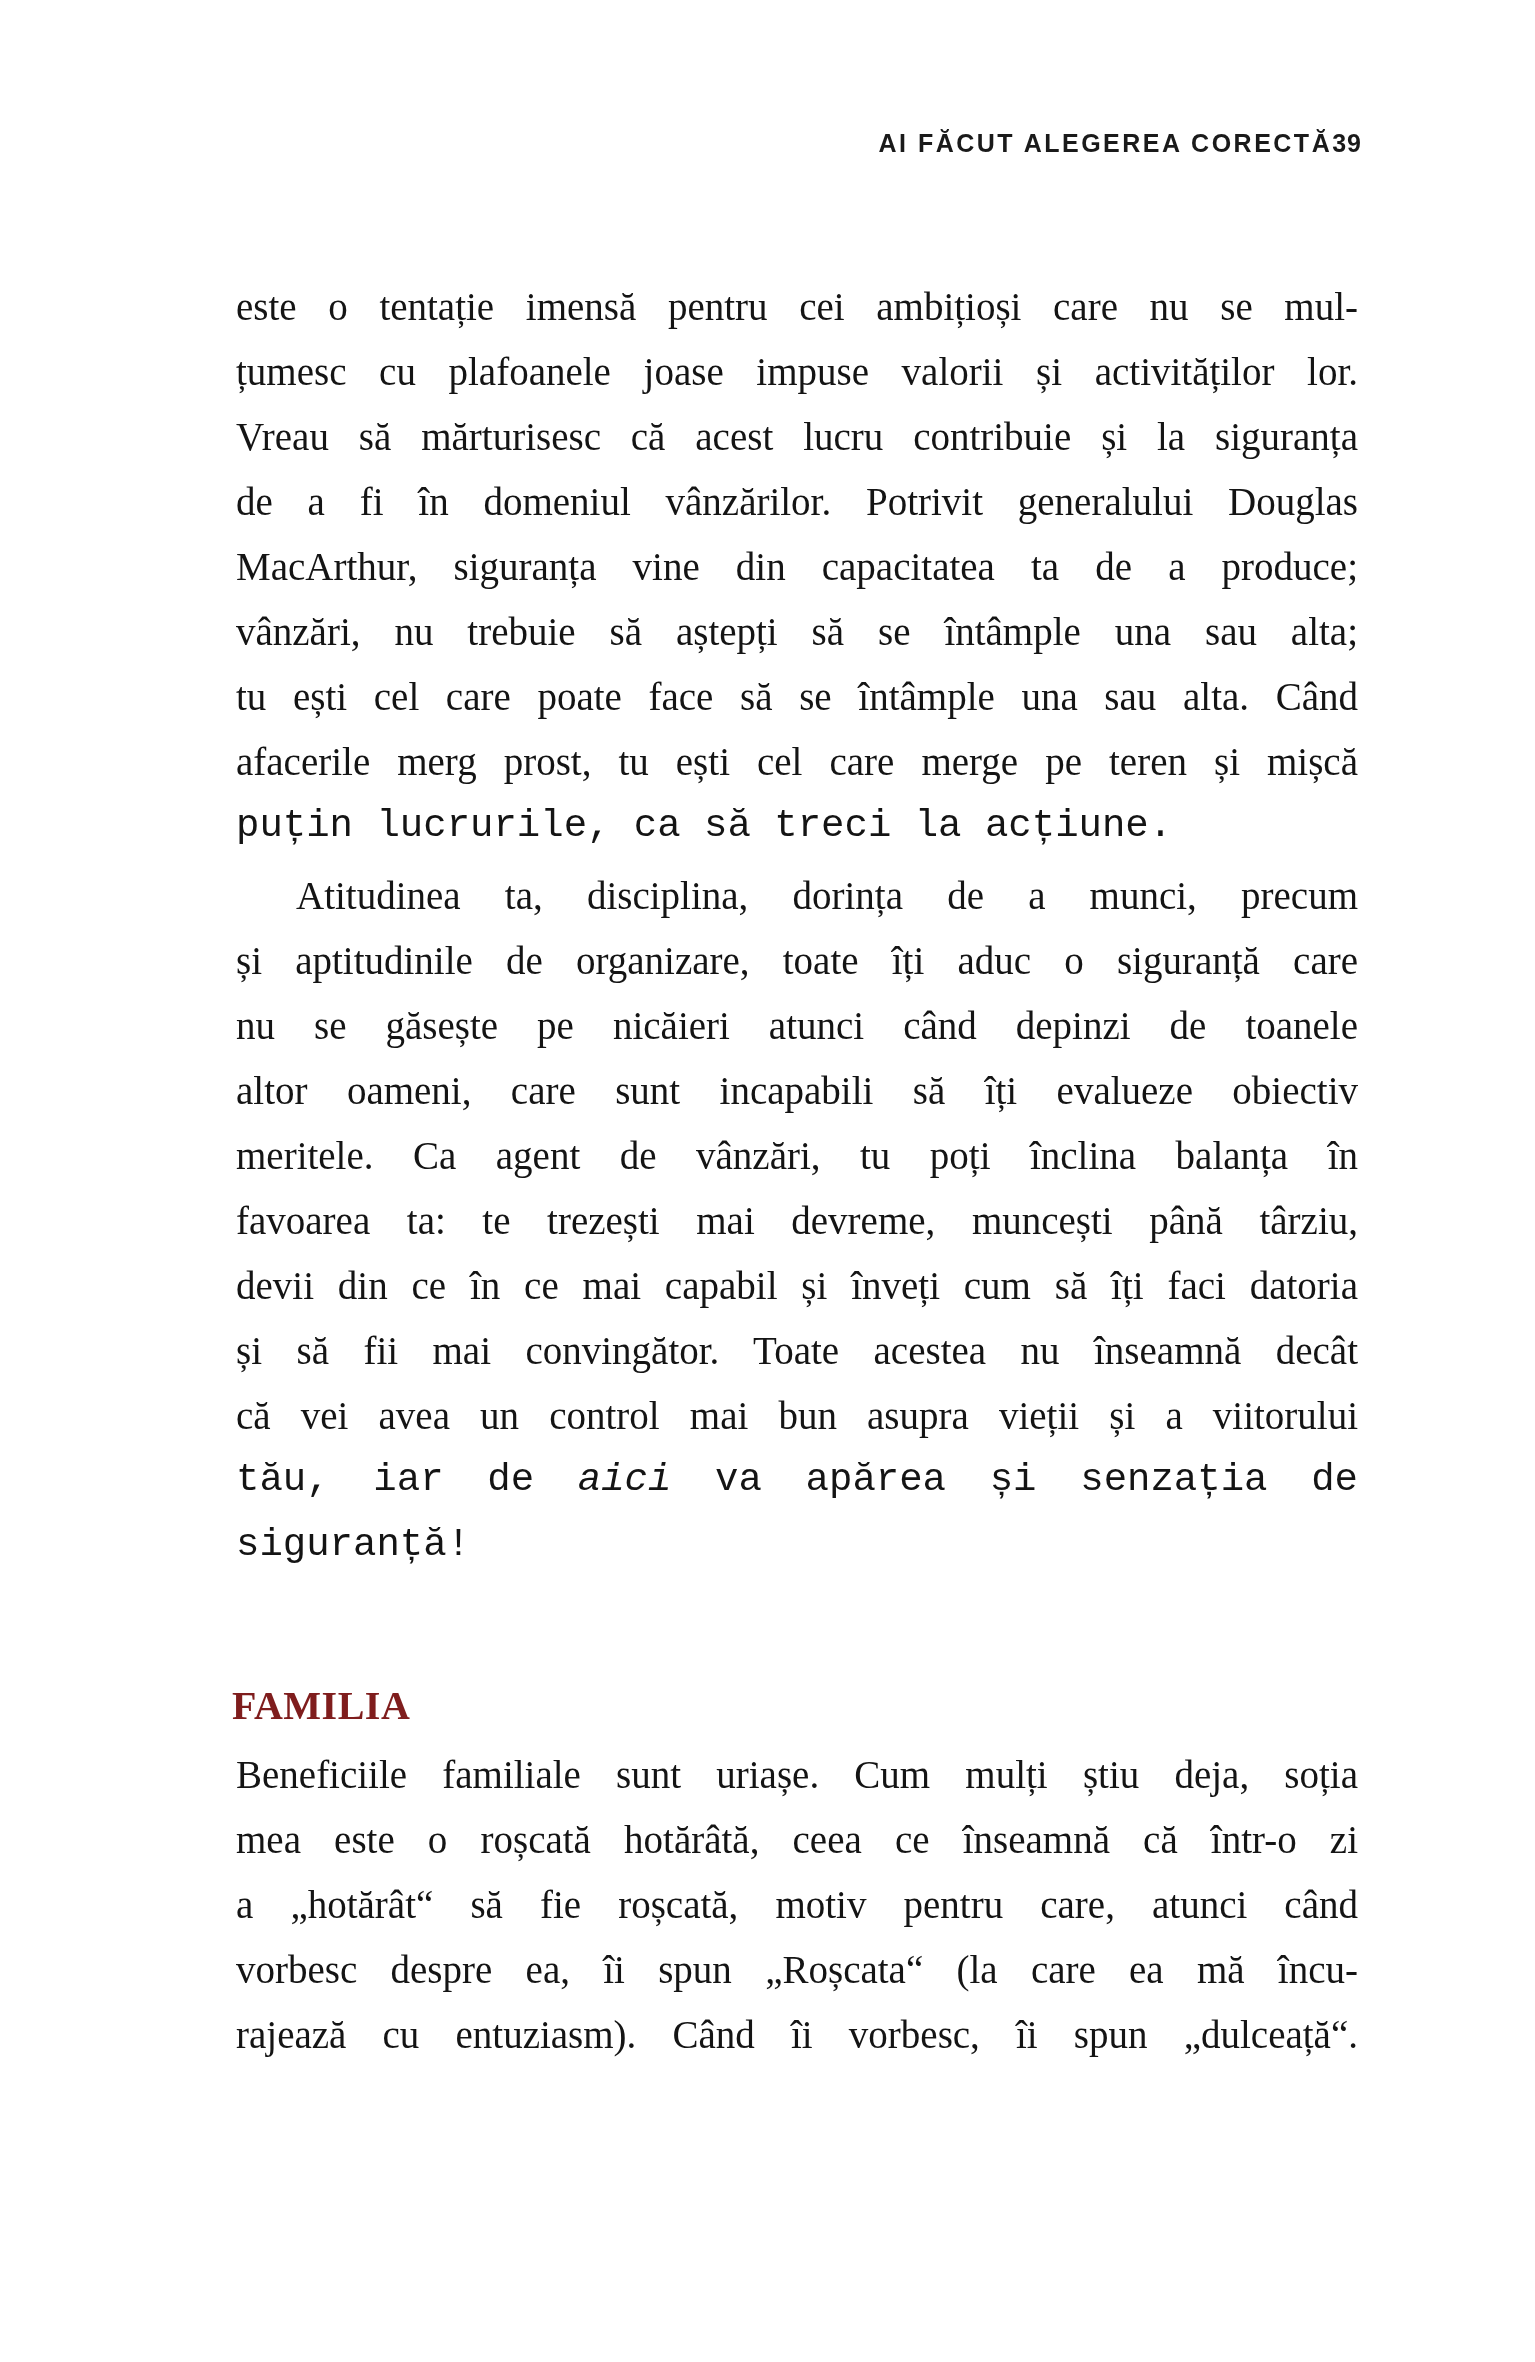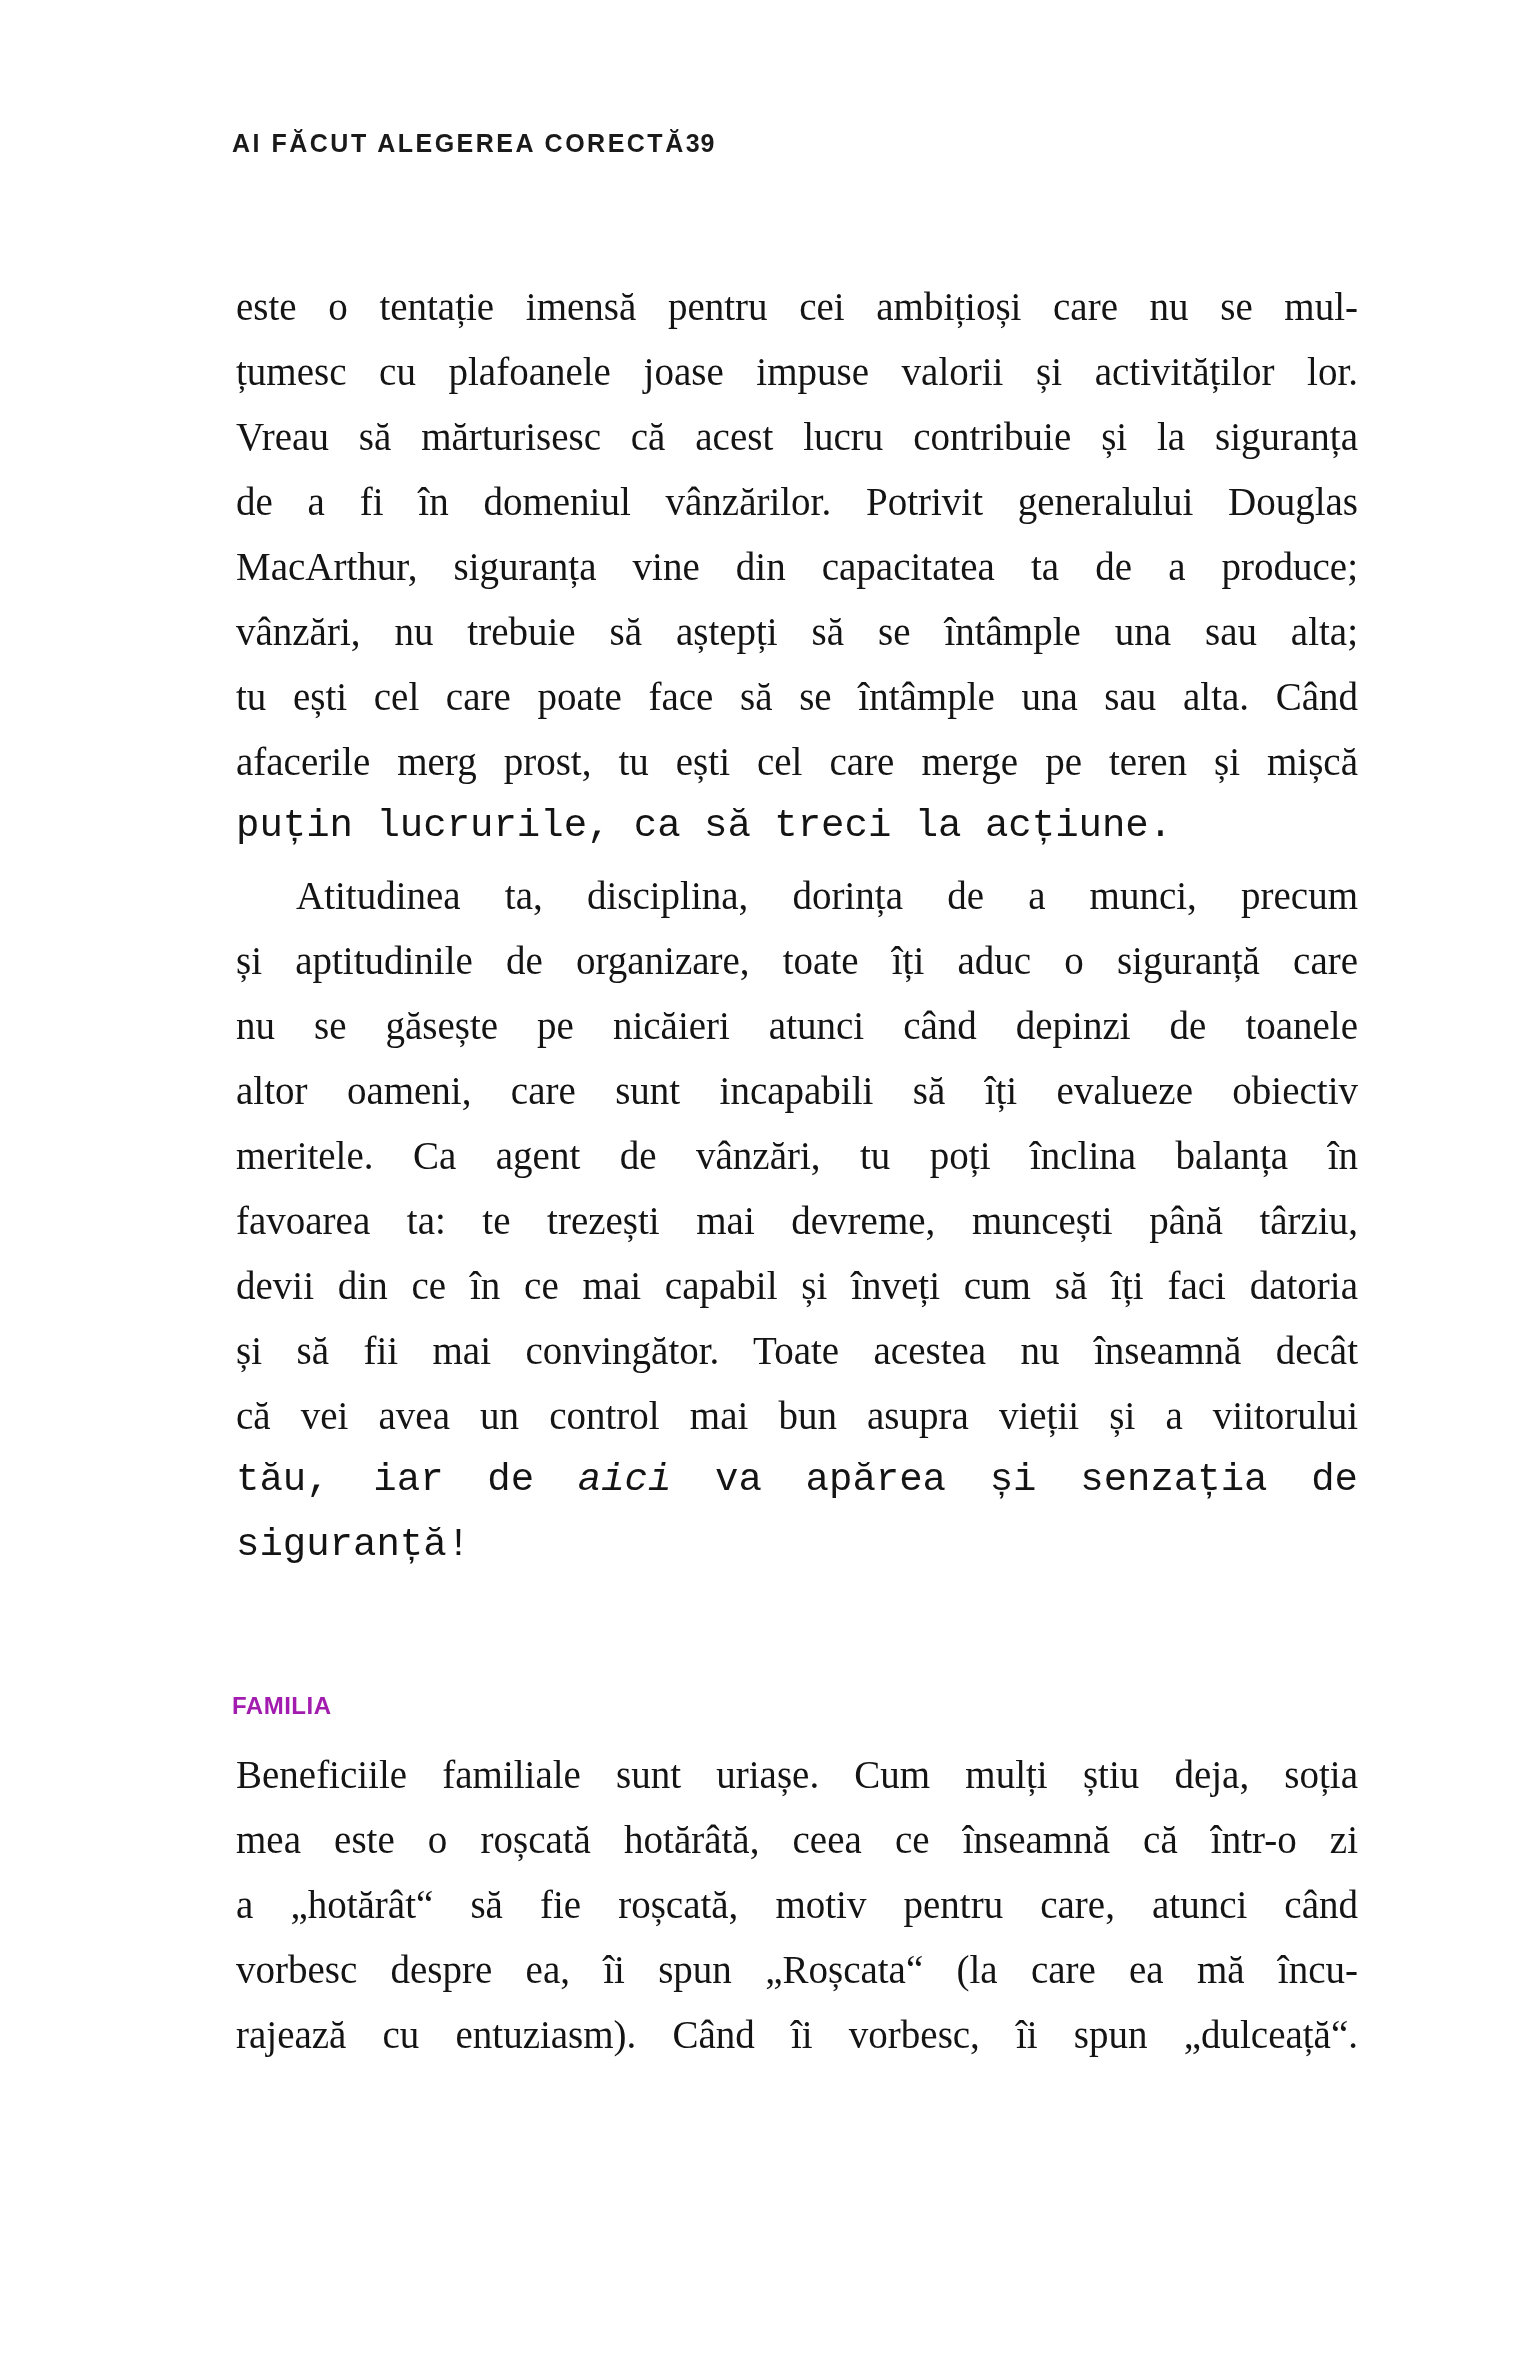--- a/index.html
+++ b/index.html
@@ -17,21 +17,21 @@
   }
   .page {
     box-sizing: border-box;
     width: 1535px;
     height: 2362px;
     padding: 128px 173px 0 232px;
     background: #ffffff;
   }
   .running-header {
     display: flex;
-    justify-content: flex-start;
+    justify-content: flex-end;
     align-items: baseline;
     font-family: "Liberation Sans", "DejaVu Sans", sans-serif;
     font-size: 25px;
     font-weight: 600;
     letter-spacing: 2.5px;
     color: #1a1a1a;
     line-height: 30px;
   }
   .page-number {
     letter-spacing: 1px;
@@ -53,26 +53,26 @@
     text-align-last: left;
     font-family: Liberation Mono, monospace;
   }
   .line.indent {
     text-indent: 60px;
   }
   .line em {
     font-style: italic;
   }
   .section-heading {
-    font-family: Liberation Sans, sans-serif;
+    font-family: Liberation Serif, serif;
     font-weight: bold;
-    font-size: 24px;
+    font-size: 40px;
     line-height: 65px;
     letter-spacing: 0.5px;
-    color: #a21caf;
+    color: #7f1d1d;
     margin: 95px 0 0 0;
   }
 </style>
 </head>
 <body>
 
 <div class="page">
   <header class="running-header">
     <span class="running-title">AI FĂCUT ALEGEREA CORECTĂ</span>
     <span class="page-number">39</span>

